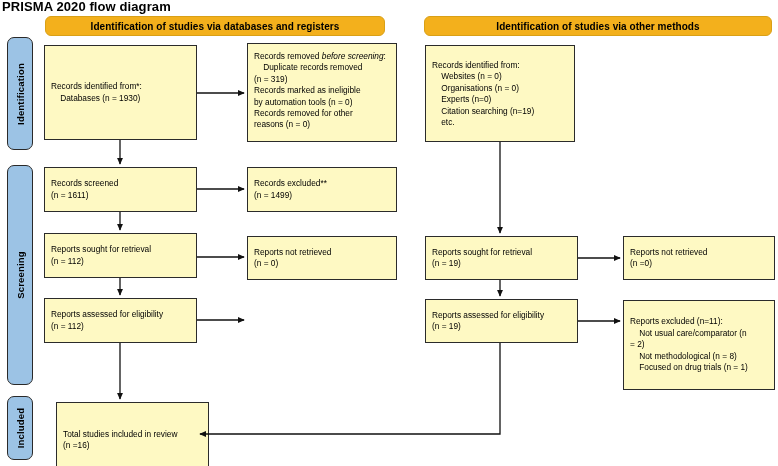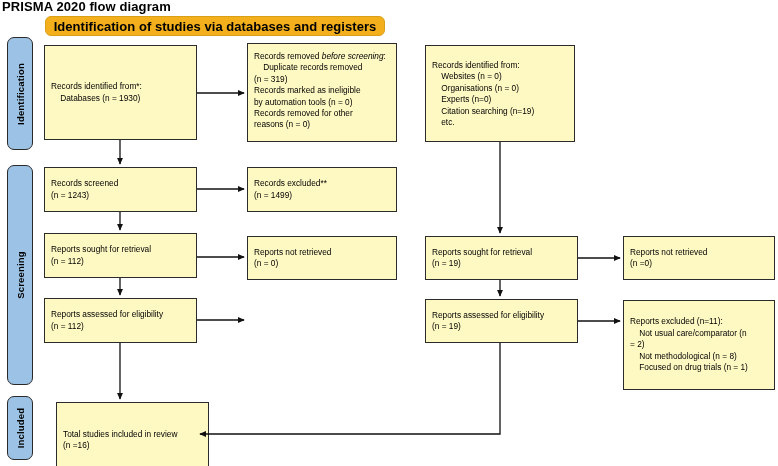--- a/index.html
+++ b/index.html
@@ -55,21 +55,21 @@
     position: absolute;
     background: #F3B01C;
     border: 1px solid #d9a017;
     border-radius: 6px;
     box-sizing: border-box;
     display: flex;
     align-items: center;
     justify-content: center;
   }
   .banner-label {
-    font-size: 13px;
+    font-size: 10px;
     font-weight: bold;
     letter-spacing: 0.05px;
     text-align: center;
     white-space: nowrap;
   }
   
   .pbox {
     position: absolute;
     background: #fef9c3;
     border: 1.4px solid #2b2b2b;
@@ -111,37 +111,40 @@
   </div>
 
   <div class="stage-bar" style="left:7px; top:396px; width:26px; height:64px;">
     <span class="stage-label">Included</span>
   </div>
 
   <div class="banner" style="left:45px; top:16px; width:340px; height:20px;">
     <span class="banner-label">Identification of studies via databases and registers</span>
   </div>
 
+  <div class="banner" style="left:424px; top:16px; width:348px; height:20px;">
+    <span class="banner-label">Identification of studies via other methods</span>
+  </div>
 
   <div class="pbox" style="left:44px; top:45px; width:153px; height:95px;">
     <div class="pbox-text"><span>Records identified from*:</span><br><span>    Databases (n = 1930)</span></div>
   </div>
 
   <div class="pbox topal" style="left:247px; top:43px; width:150px; height:99px;">
     <div class="pbox-text"><span>Records removed </span><span class="ital">before screening</span><span>:</span><br><span>    Duplicate records removed
 (n = 319)
 Records marked as ineligible
 by automation tools (n = 0)
 Records removed for other
 reasons (n = 0)</span></div>
   </div>
 
   <div class="pbox" style="left:44px; top:167px; width:153px; height:45px;">
     <div class="pbox-text">Records screened
-(n = 1243)</div>
+(n = 1611)</div>
   </div>
 
   <div class="pbox" style="left:247px; top:167px; width:150px; height:45px;">
     <div class="pbox-text">Records excluded**
 (n = 1499)</div>
   </div>
 
   <div class="pbox" style="left:44px; top:233px; width:153px; height:45px;">
     <div class="pbox-text">Reports sought for retrieval
 (n = 112)</div>

